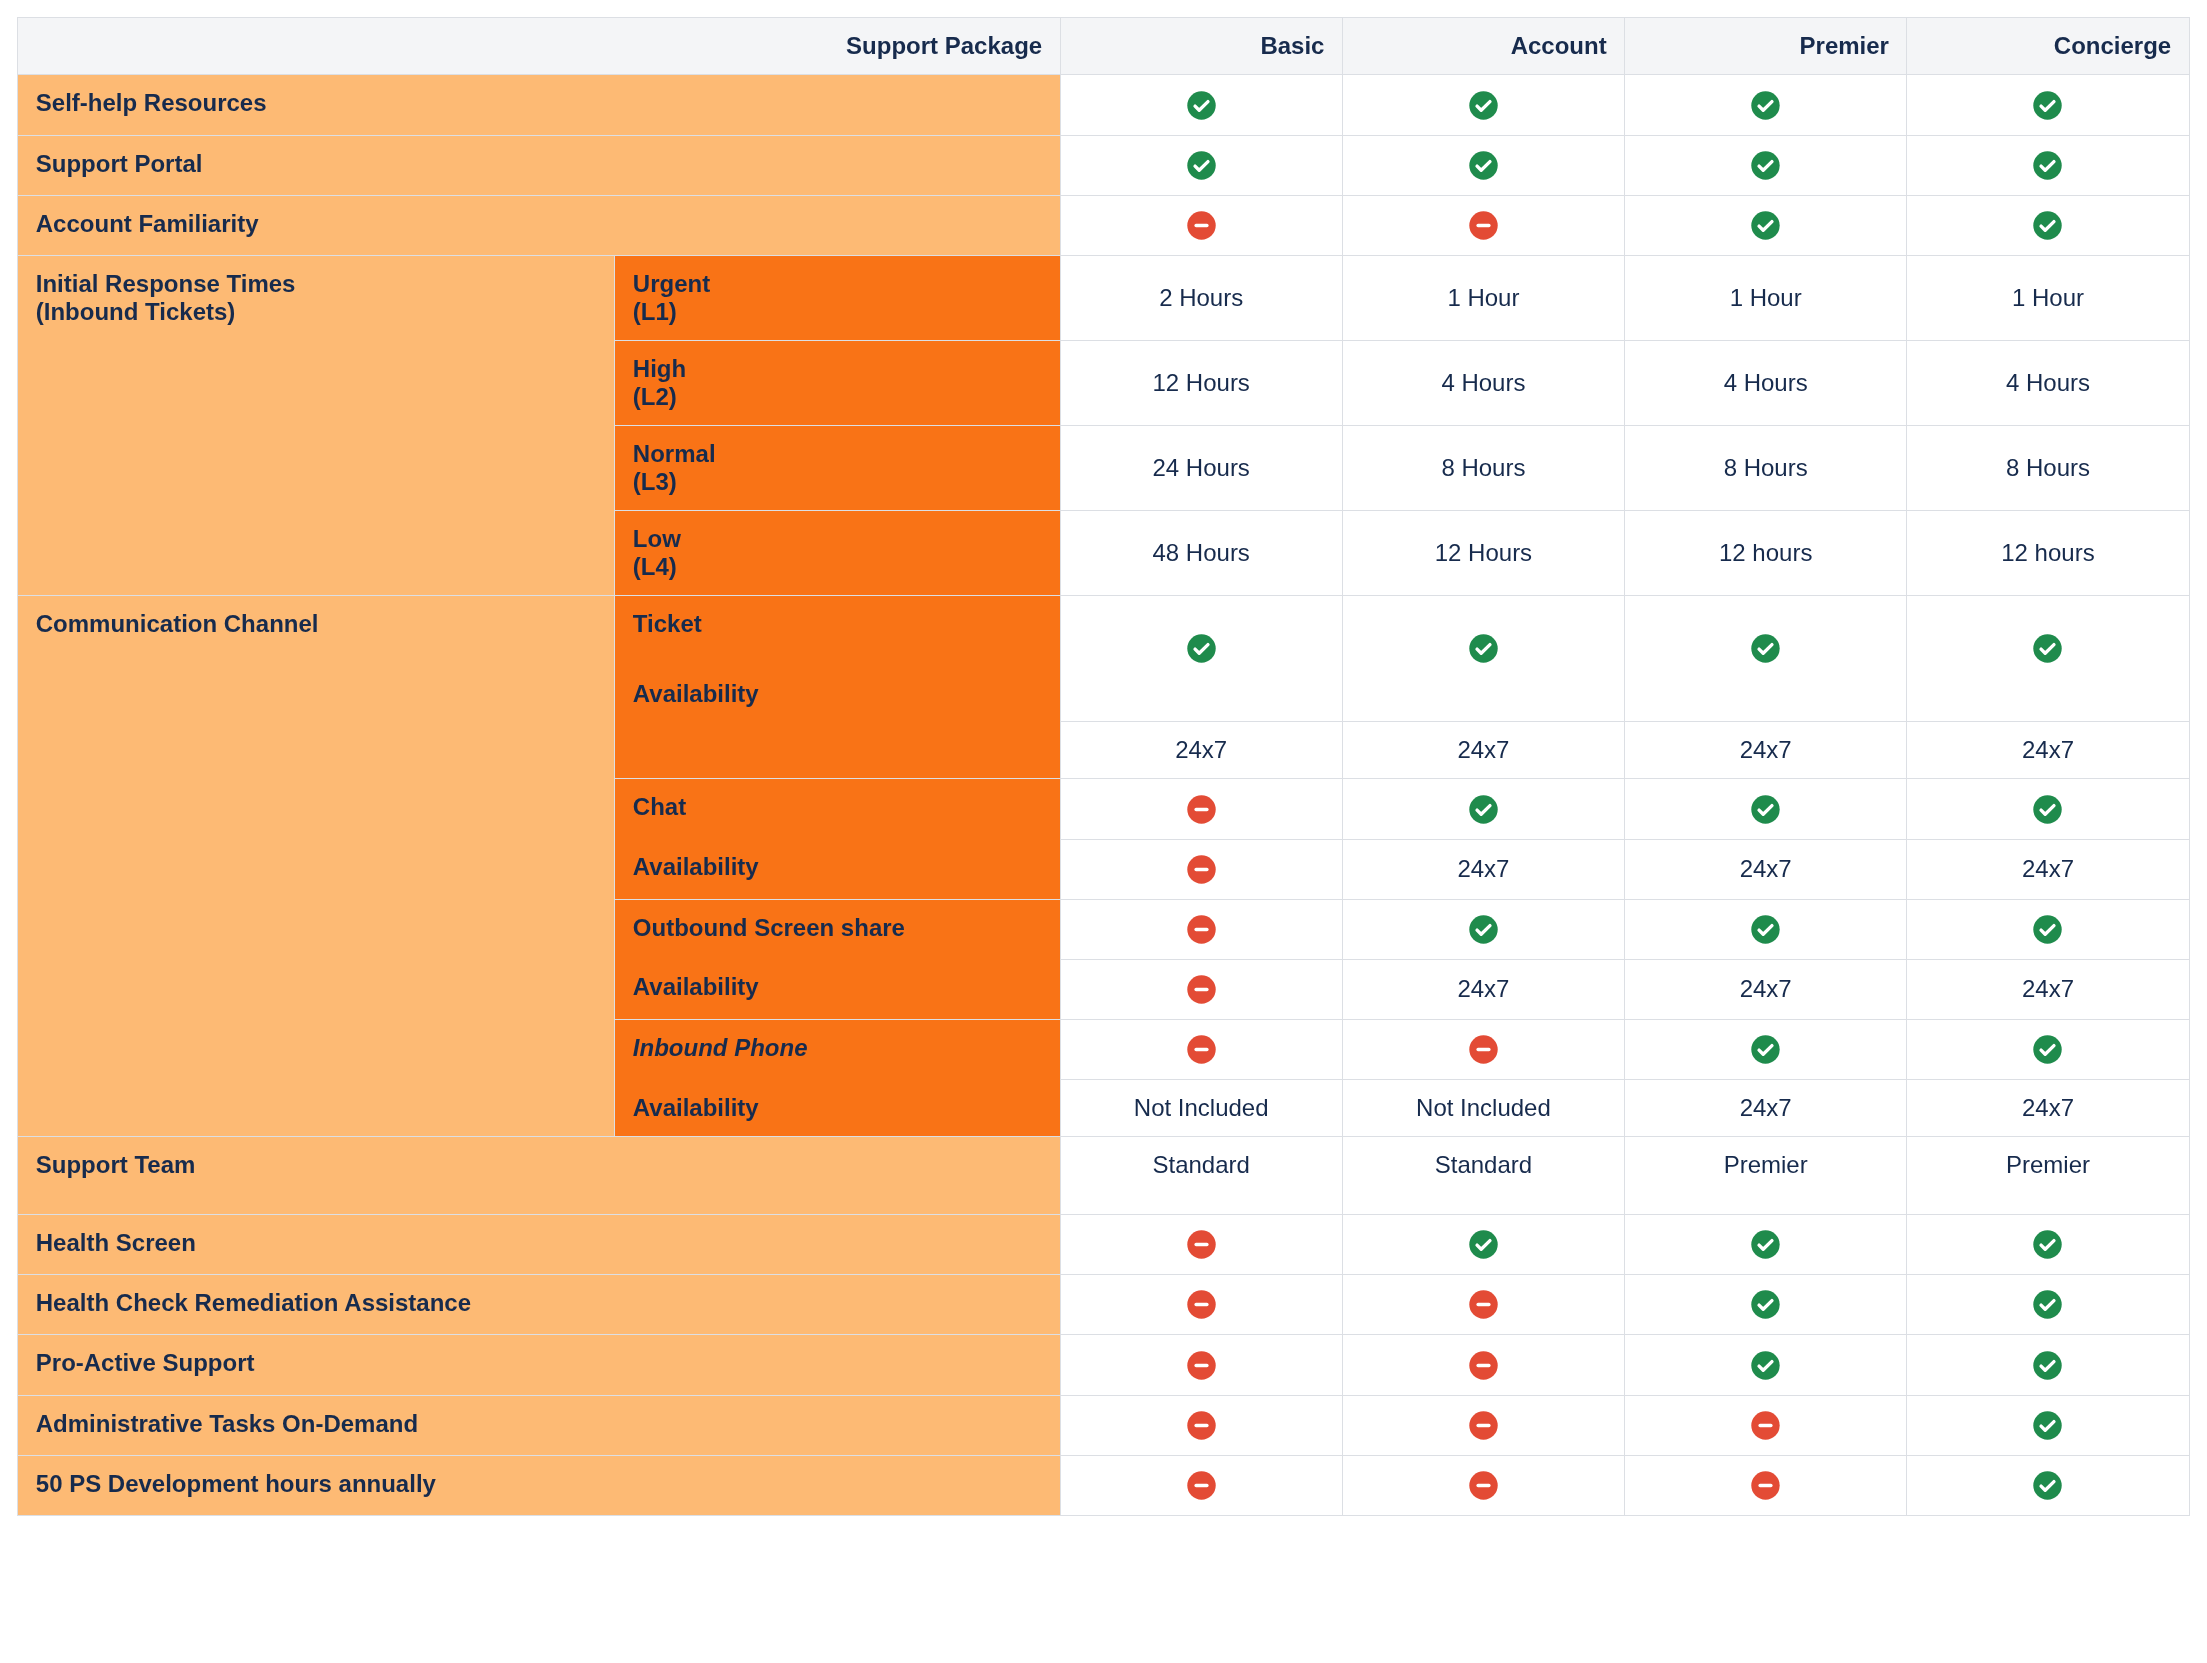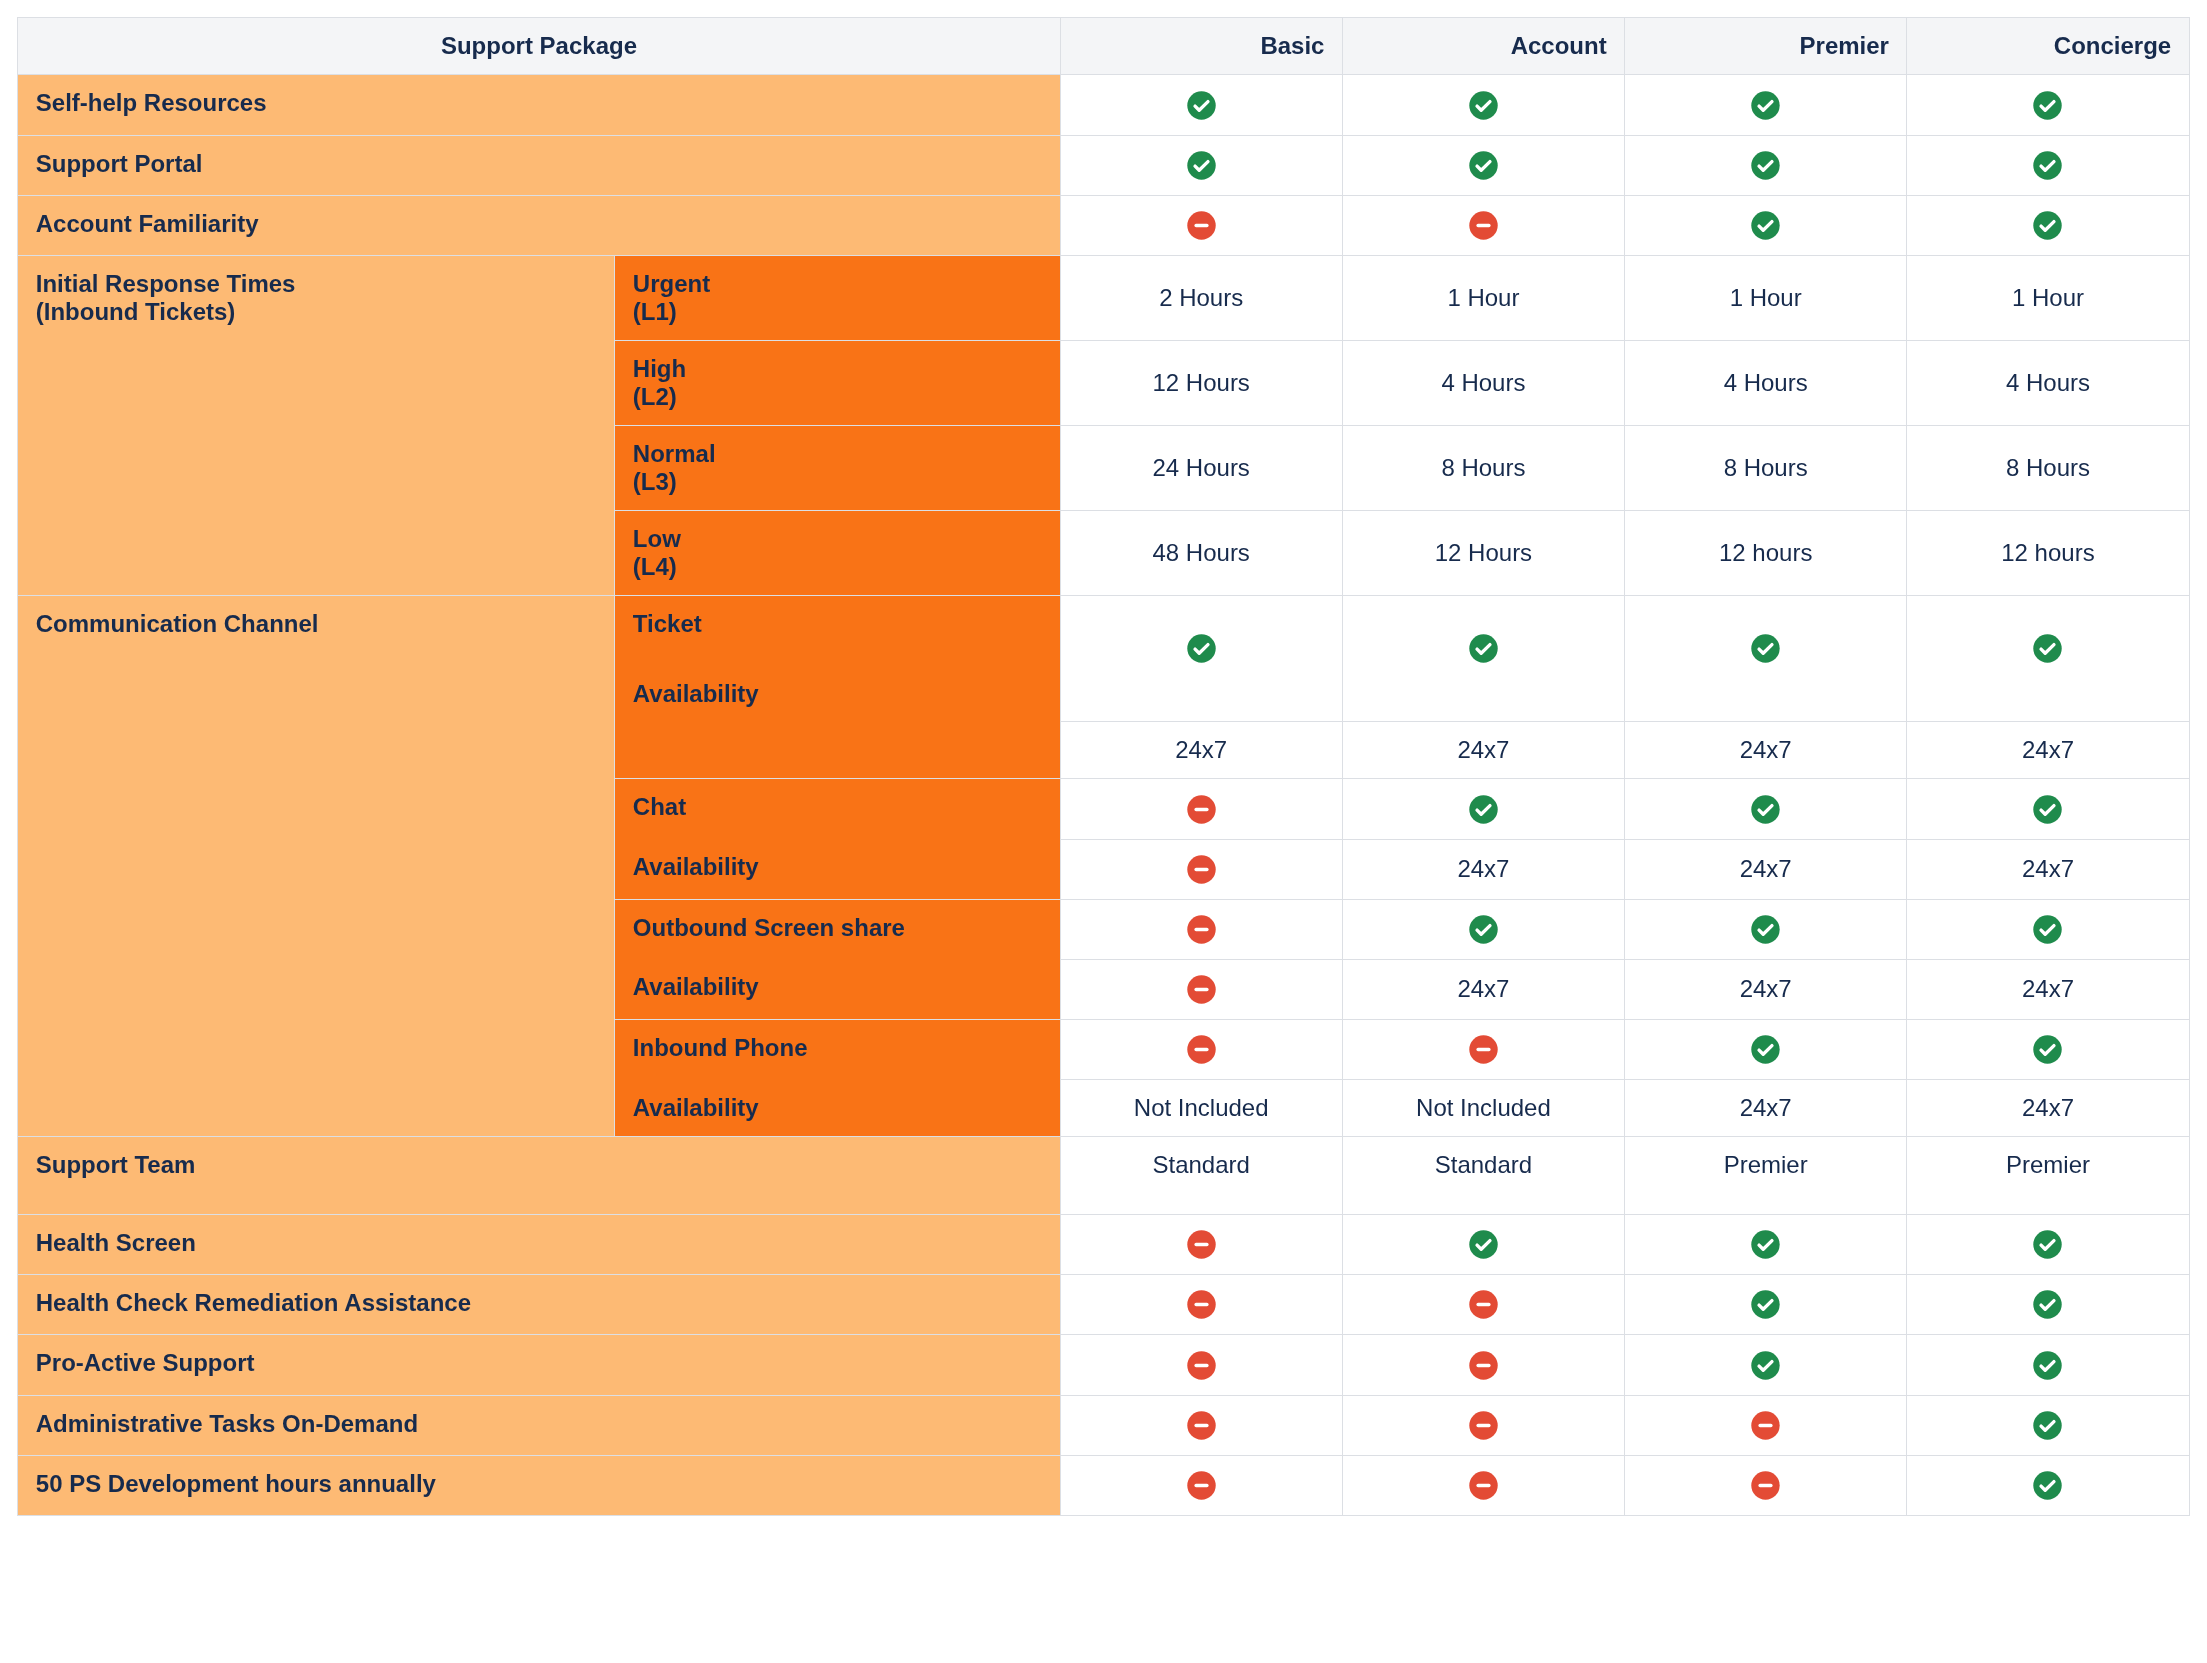--- a/index.html
+++ b/index.html
@@ -21,21 +21,21 @@
     padding: 14px 17.4px;
     vertical-align: top;
     text-align: left;
   }
   thead th {
     background: #f4f5f7;
     font-weight: 700;
     text-align: right;
   }
   thead th:first-child {
-    text-align: center;
+    text-align: right;
   }
   .col-feature { width: 27.5%; }
   .col-sub     { width: 20.5%; }
   .col-plan    { width: 13%; }
 
   td.feature-cell {
     background: #fdba74;
     font-weight: 700;
   }
   td.sub-cell {
@@ -323,21 +323,21 @@
               <circle cx="12" cy="12" r="11" fill="#e34b35"></circle>
               <rect x="6.5" y="10.7" width="11" height="2.6" rx="1.3" fill="#fff"></rect>
             </svg>
           </span></td>
       <td class="val-cell">24x7</td>
       <td class="val-cell">24x7</td>
       <td class="val-cell">24x7</td>
     </tr>
 
     <tr>
-      <td class="sub-cell" style="border-bottom:none;">Inbound Phone</td>
+      <td class="sub-cell" style="border-bottom:none;font-style:italic;">Inbound Phone</td>
       <td class="val-cell"><span class="icon">
             <svg viewBox="0 0 24 24">
               <circle cx="12" cy="12" r="11" fill="#e34b35"></circle>
               <rect x="6.5" y="10.7" width="11" height="2.6" rx="1.3" fill="#fff"></rect>
             </svg>
           </span></td>
       <td class="val-cell"><span class="icon">
             <svg viewBox="0 0 24 24">
               <circle cx="12" cy="12" r="11" fill="#e34b35"></circle>
               <rect x="6.5" y="10.7" width="11" height="2.6" rx="1.3" fill="#fff"></rect>

